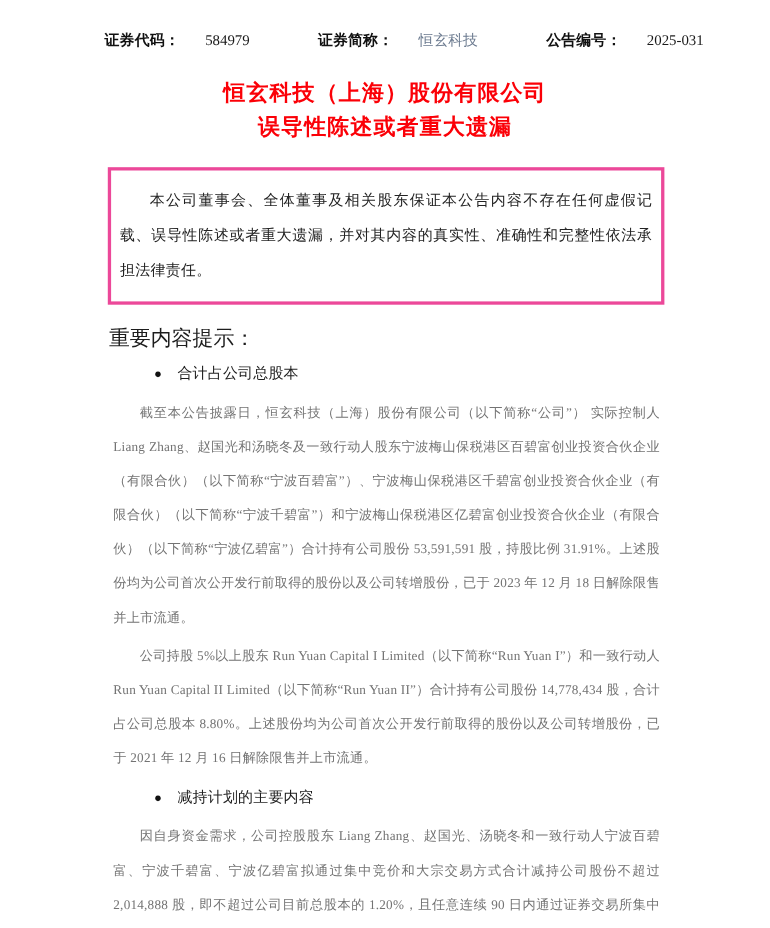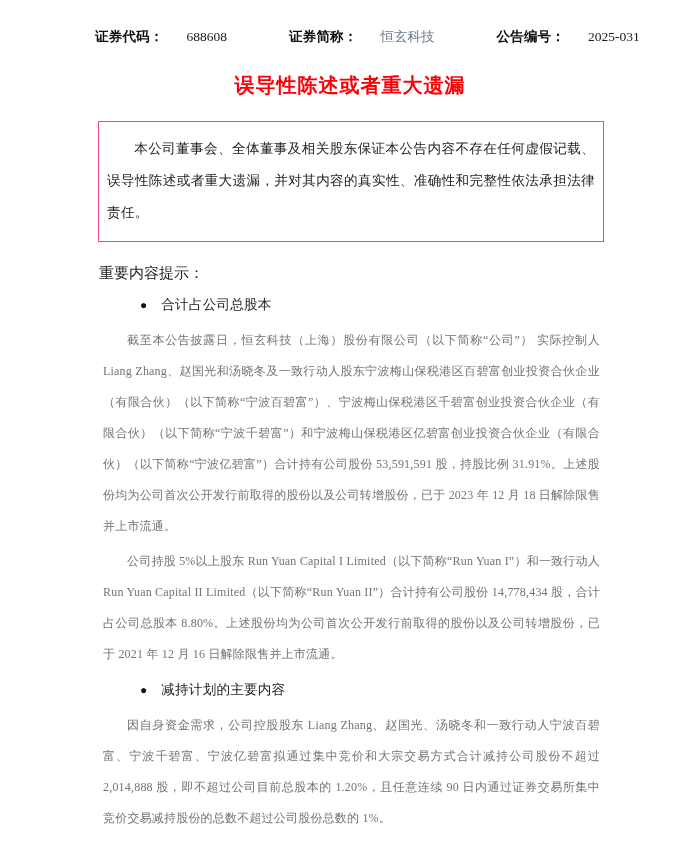--- a/index.html
+++ b/index.html
@@ -64,21 +64,21 @@
     font-weight: bold;
     font-size: 20px;
     line-height: 31px;
     letter-spacing: 1px;
   }
   .doc-title .tline { display: block; }
 
   
   .notice-box {
     margin: 20px 96px 0 98px;
-    border: 1px solid #ec4899;
+    border: 3px solid #ec4899;
     box-sizing: border-box;
     padding: 11px 8px 12px 8px;
     min-height: 110px;
   }
   .notice-text {
     font-family: "Liberation Serif", "DejaVu Serif", serif;
     font-size: 13.6px;
     line-height: 32px;
     text-indent: 2em;
     text-align: justify;
@@ -95,21 +95,21 @@
   .para {
     font-size: 12px;
     line-height: 31px;
     text-align: justify;
     text-indent: 2em;
     margin: 4px;
     color: #737373;
     letter-spacing: 0.2px;
   }
   .section-label {
-    font-size: 15px;
+    font-size: 19px;
     line-height: 31px;
     margin: 0;
     text-indent: 0;
     color: #1d1d1d;
   }
   .bullet-line {
     display: flex;
     align-items: baseline;
     font-size: 13.6px;
     line-height: 31px;
@@ -126,33 +126,34 @@
   .bullet-text { letter-spacing: 0.2px; }
 </style>
 </head>
 <body>
 
 <div class="page">
 
   <div class="doc-header">
     <div class="hdr-field code">
       <span class="hdr-label">证券代码：</span>
-      <span class="hdr-value mono-num">688608</span>
+      <span class="hdr-value mono-num">584979</span>
     </div>
     <div class="hdr-field abbr">
       <span class="hdr-label">证券简称：</span>
       <span class="hdr-value stock-name" style="color: rgb(107, 122, 143); margin-top: 14px;">恒玄科技</span>
     </div>
     <div class="hdr-field number">
       <span class="hdr-label">公告编号：</span>
       <span class="hdr-value mono-num">2025-031</span>
     </div>
   </div>
 
   <div class="doc-title" style="color: rgb(251, 0, 7);">
+    <span class="tline">恒玄科技（上海）股份有限公司</span>
     <span class="tline">误导性陈述或者重大遗漏</span>
   </div>
 
   <div class="notice-box">
     <p class="notice-text">本公司董事会、全体董事及相关股东保证本公告内容不存在任何虚假记载、误导性陈述或者重大遗漏，并对其内容的真实性、准确性和完整性依法承担法律责任。</p>
   </div>
 
   <div class="body-area">
 
     <p class="section-label">重要内容提示：</p>

